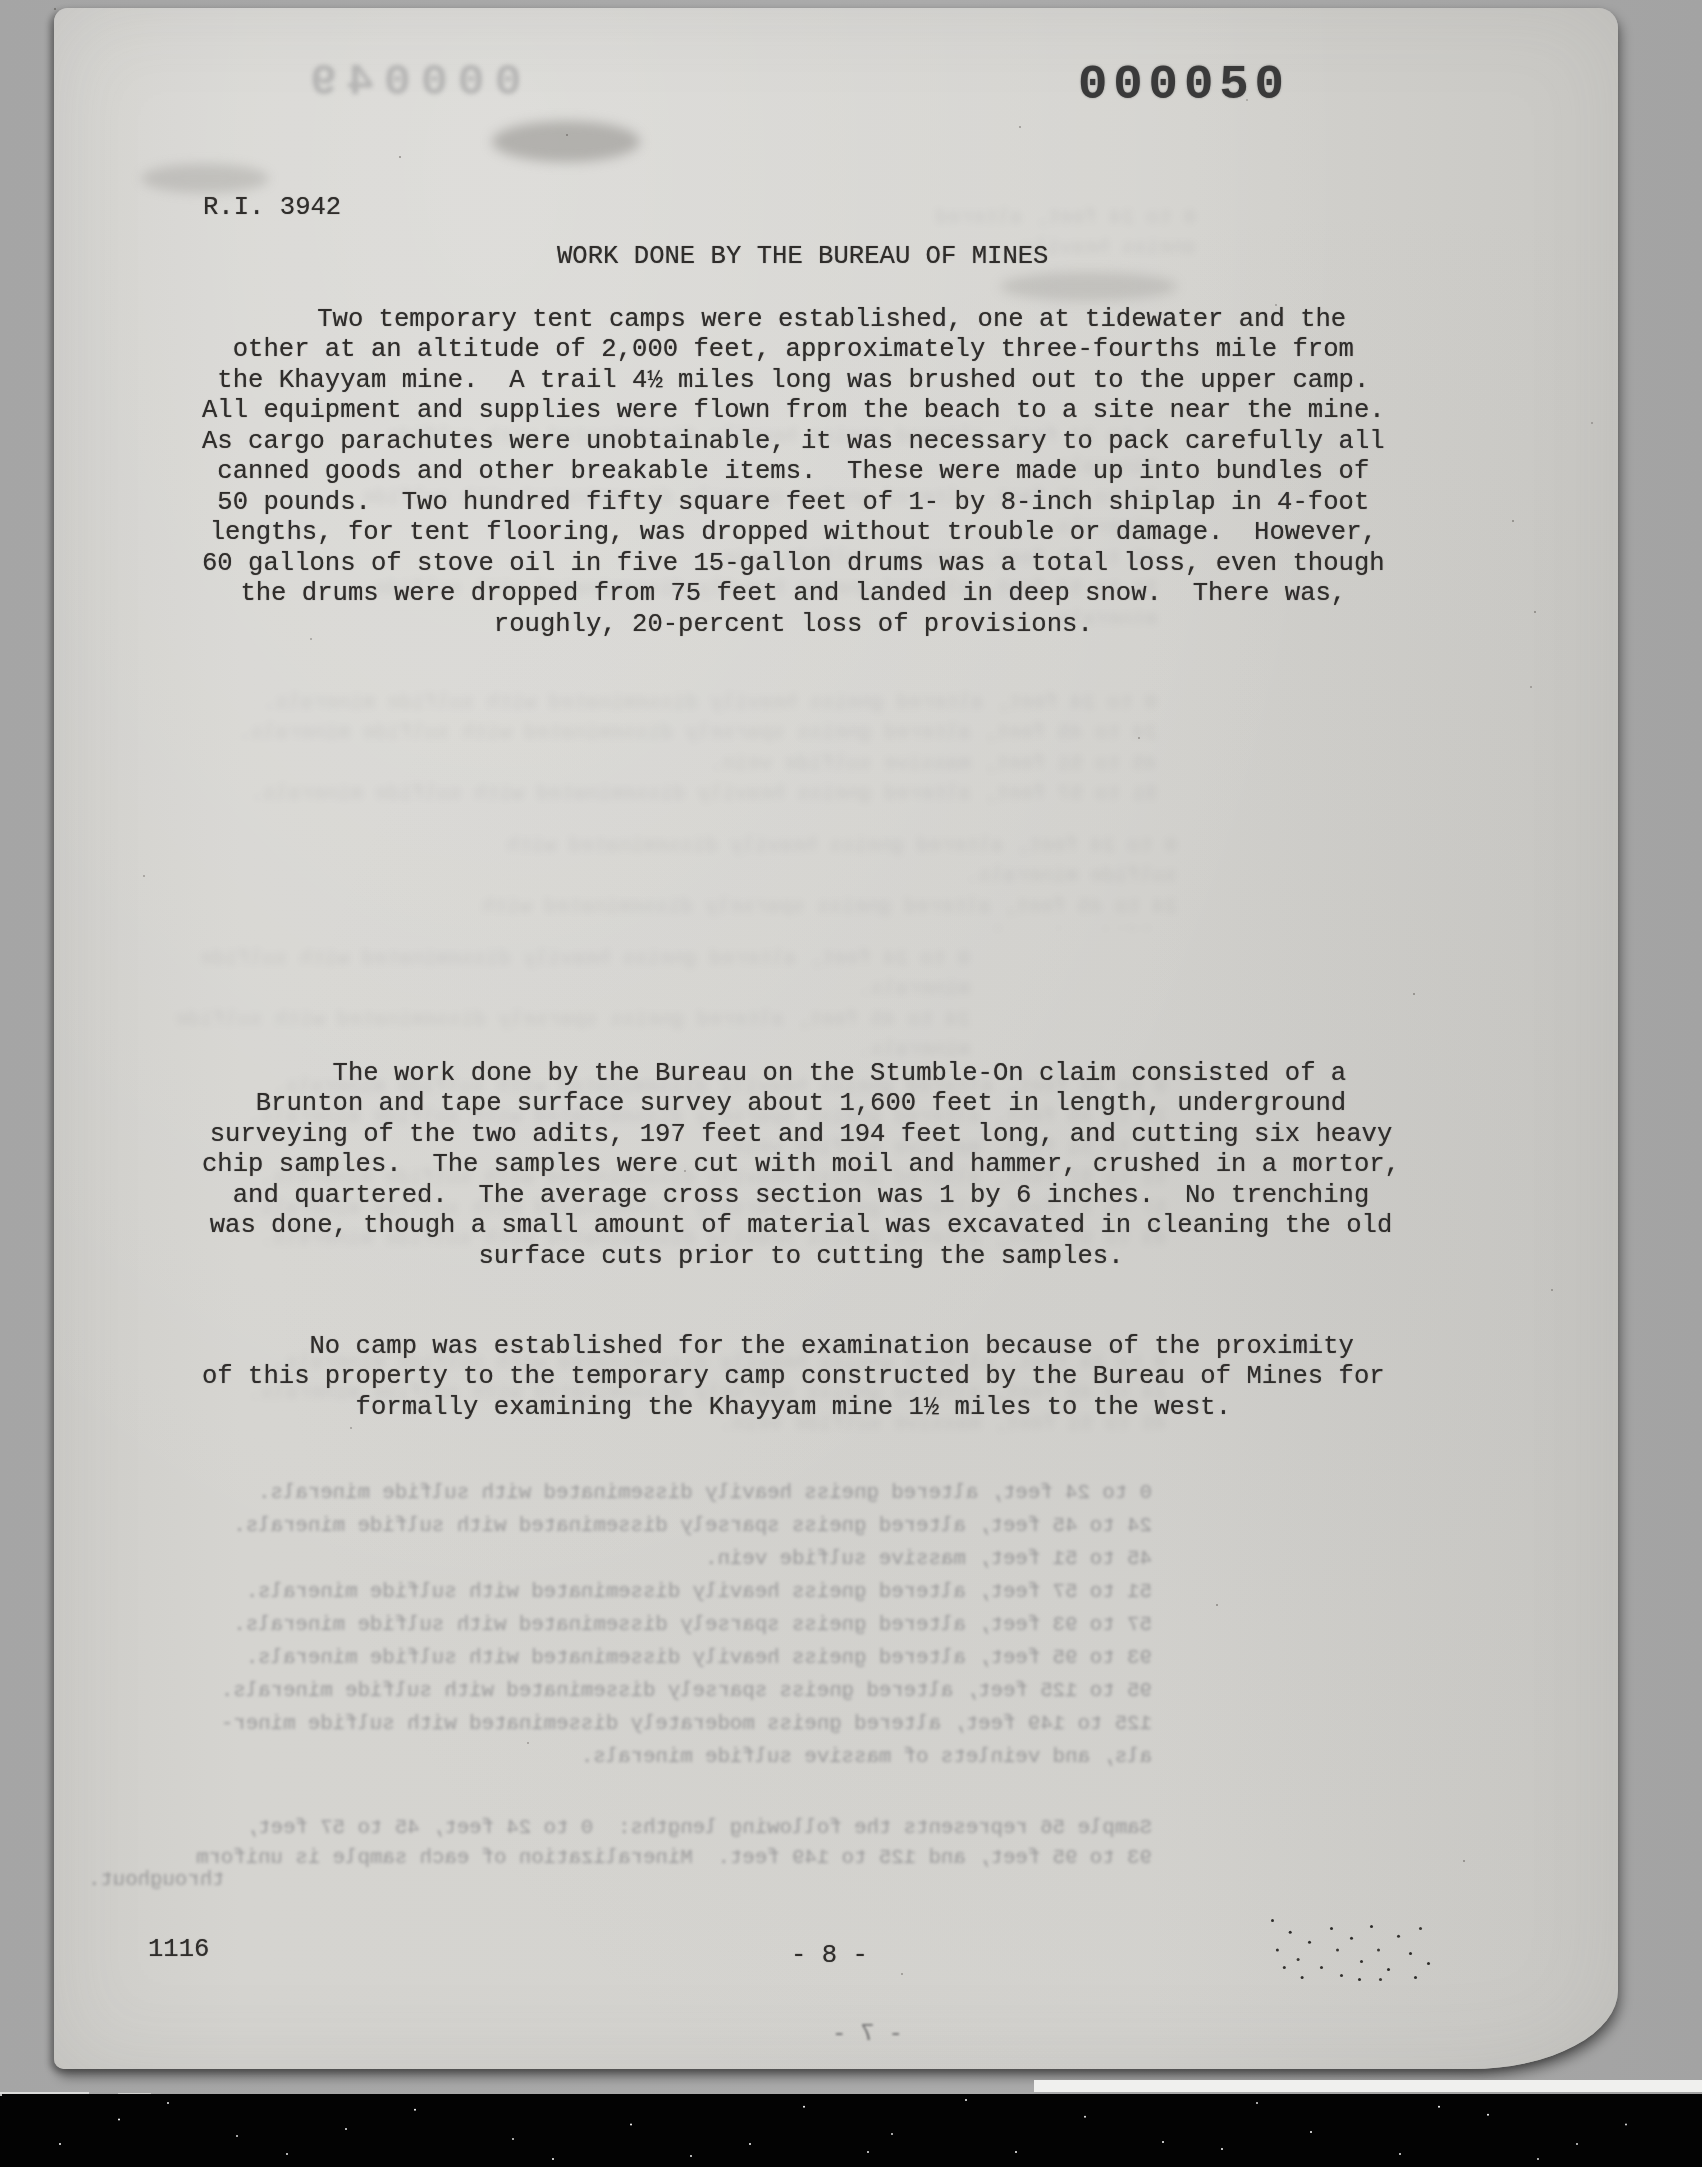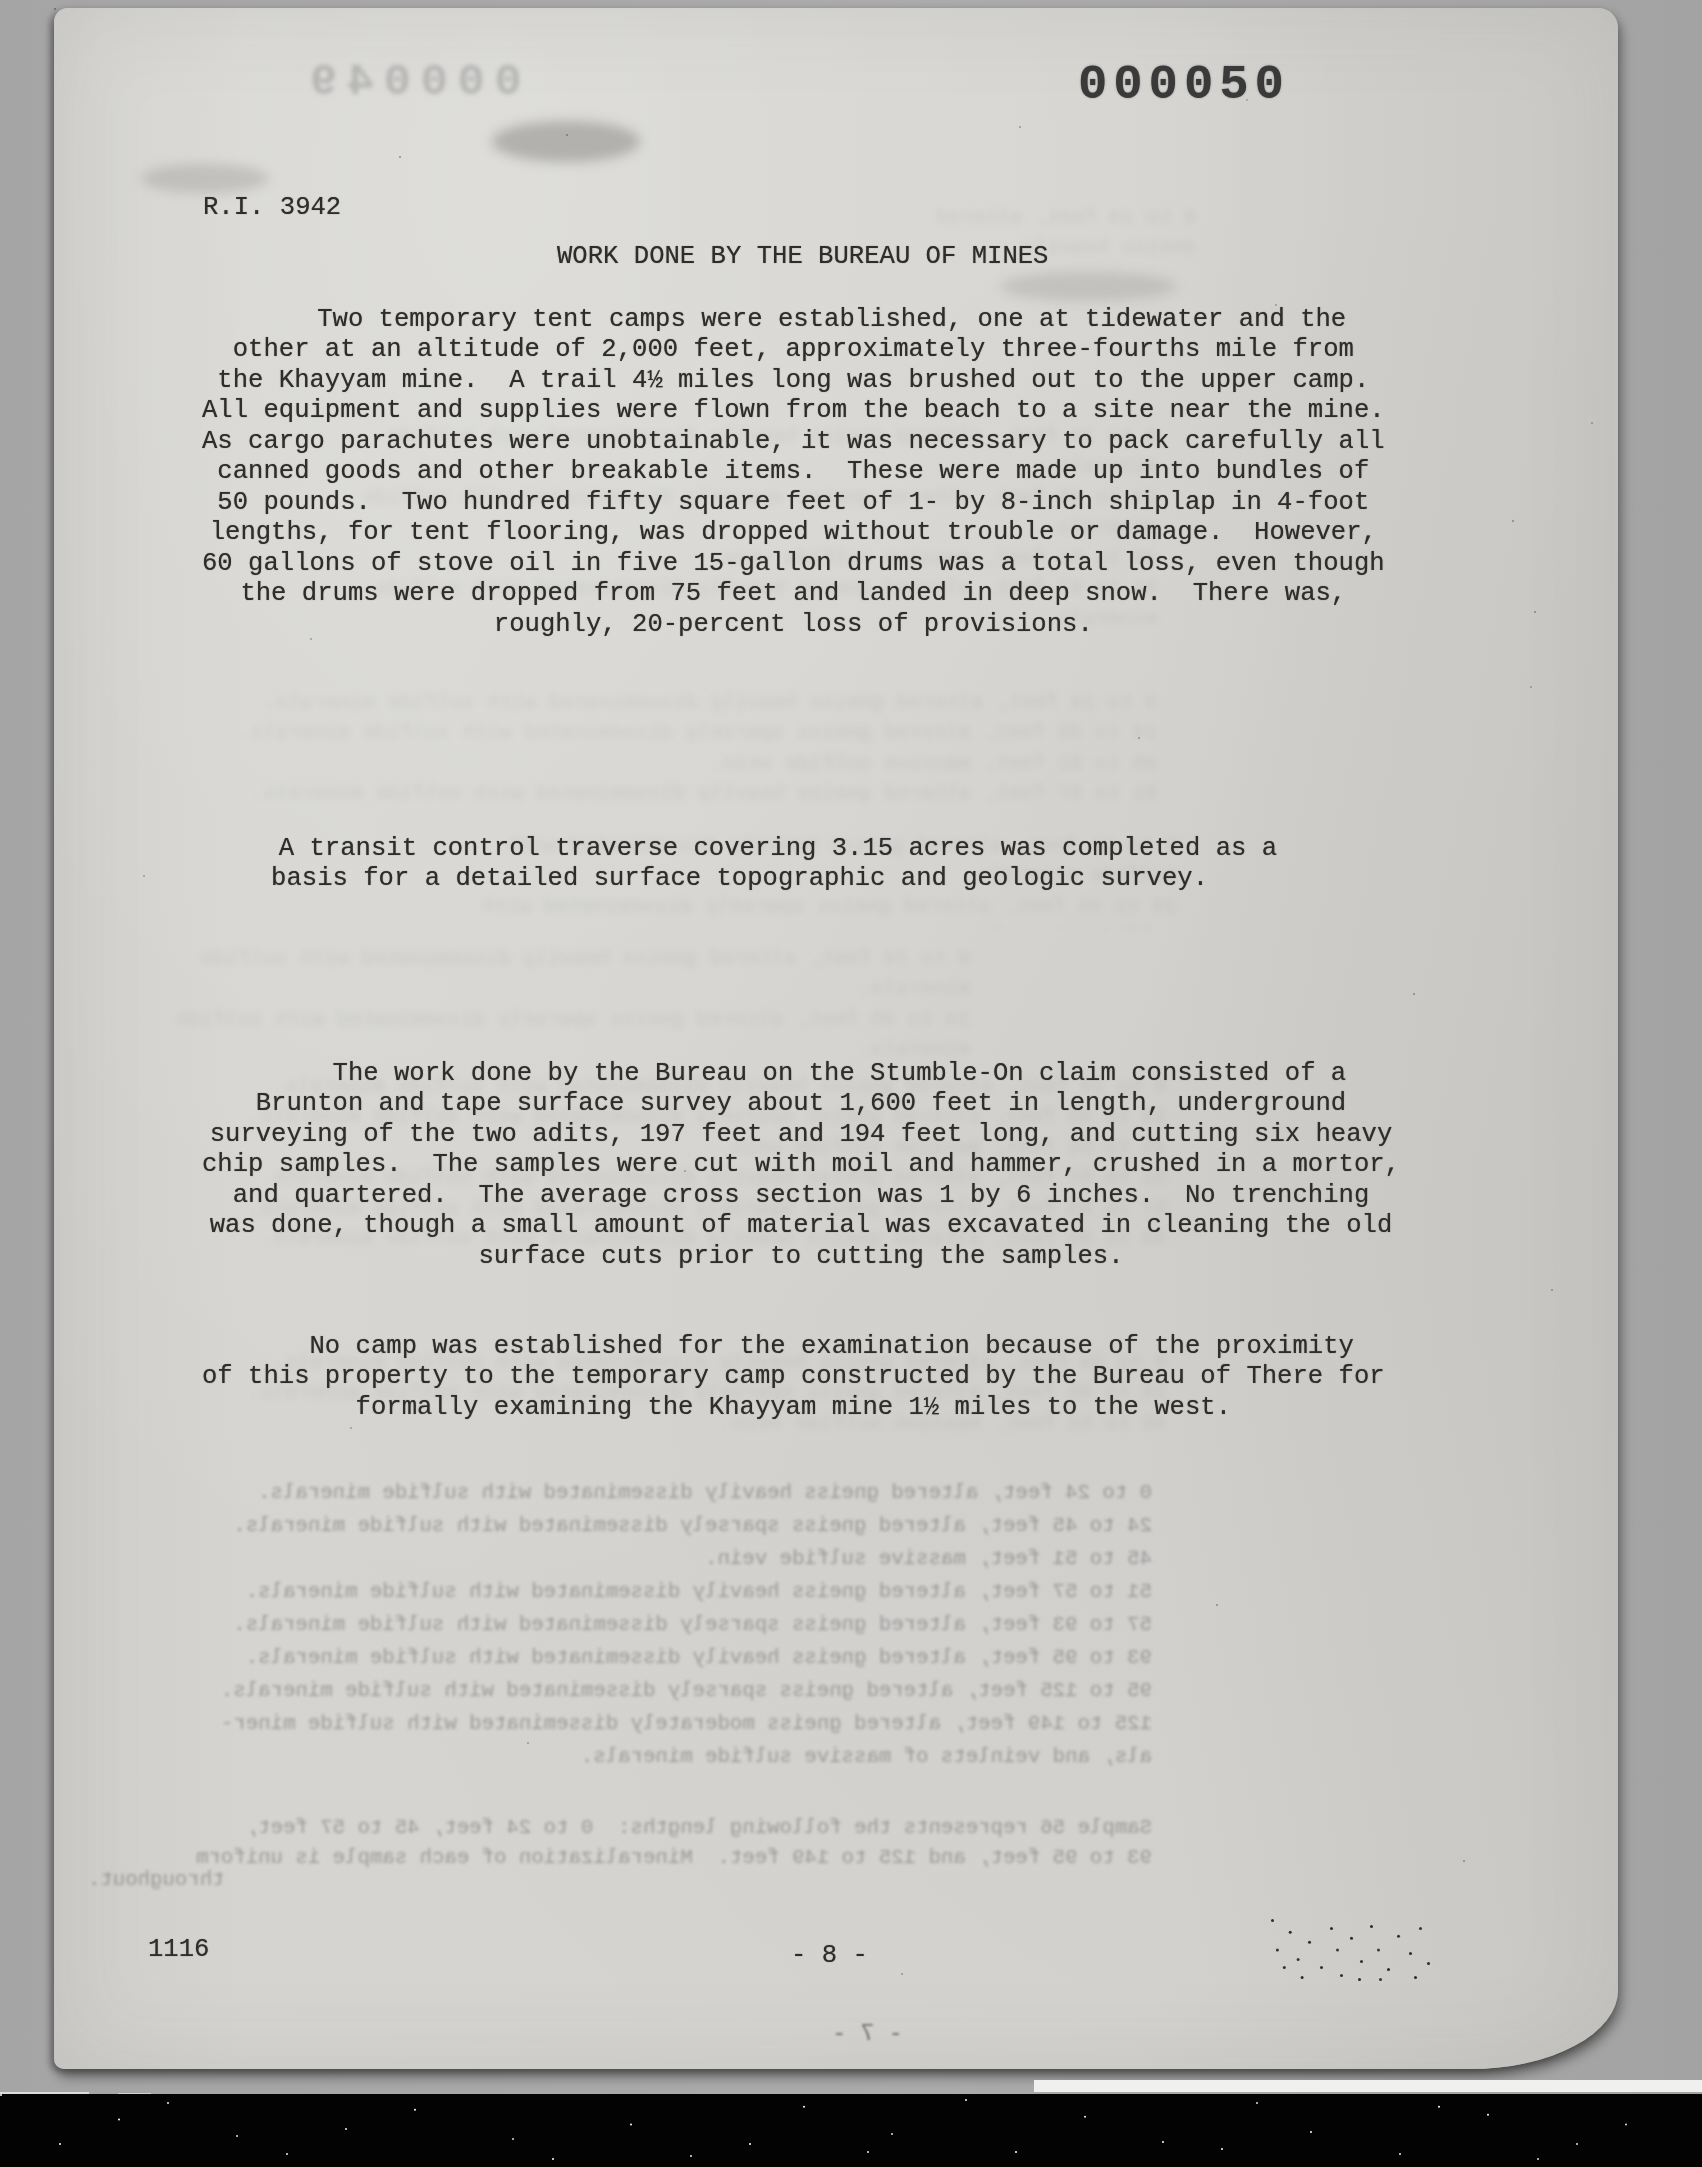--- a/index.html
+++ b/index.html
@@ -160,34 +160,32 @@
 All equipment and supplies were flown from the beach to a site near the mine.
 As cargo parachutes were unobtainable, it was necessary to pack carefully all
 canned goods and other breakable items.  These were made up into bundles of
 50 pounds.  Two hundred fifty square feet of 1- by 8-inch shiplap in 4-foot
 lengths, for tent flooring, was dropped without trouble or damage.  However,
 60 gallons of stove oil in five 15-gallon drums was a total loss, even though
 the drums were dropped from 75 feet and landed in deep snow.  There was,
 roughly, 20-percent loss of provisions.</div>
 
 
-    <div class="typed" style="left:148px;top:826px;">     A transit control traverse covering 3.15 acres was completed as a
-basis for a detailed surface topographic and geologic survey.</div>
 
 
     <div class="typed" style="left:148px;top:1051px;">     The work done by the Bureau on the Stumble-On claim consisted of a
 Brunton and tape surface survey about 1,600 feet in length, underground
 surveying of the two adits, 197 feet and 194 feet long, and cutting six heavy
 chip samples.  The samples were cut with moil and hammer, crushed in a mortor,
 and quartered.  The average cross section was 1 by 6 inches.  No trenching
 was done, though a small amount of material was excavated in cleaning the old
 surface cuts prior to cutting the samples.</div>
 
     <div class="typed" style="left:148px;top:1324px;">     No camp was established for the examination because of the proximity
-of this property to the temporary camp constructed by the Bureau of There for
+of this property to the temporary camp constructed by the Bureau of Mines for
 formally examining the Khayyam mine 1½ miles to the west.</div>
 
     <div class="ghost ghost-list" style="left:123px;top:1468px;">0 to 24 feet, altered gneiss heavily disseminated with sulfide minerals.
 24 to 45 feet, altered gneiss sparsely disseminated with sulfide minerals.
 45 to 51 feet, massive sulfide vein.
 51 to 57 feet, altered gneiss heavily disseminated with sulfide minerals.
 57 to 93 feet, altered gneiss sparsely disseminated with sulfide minerals.
 93 to 95 feet, altered gneiss heavily disseminated with sulfide minerals.
 95 to 125 feet, altered gneiss sparsely disseminated with sulfide minerals.
 125 to 149 feet, altered gneiss moderately disseminated with sulfide miner-

